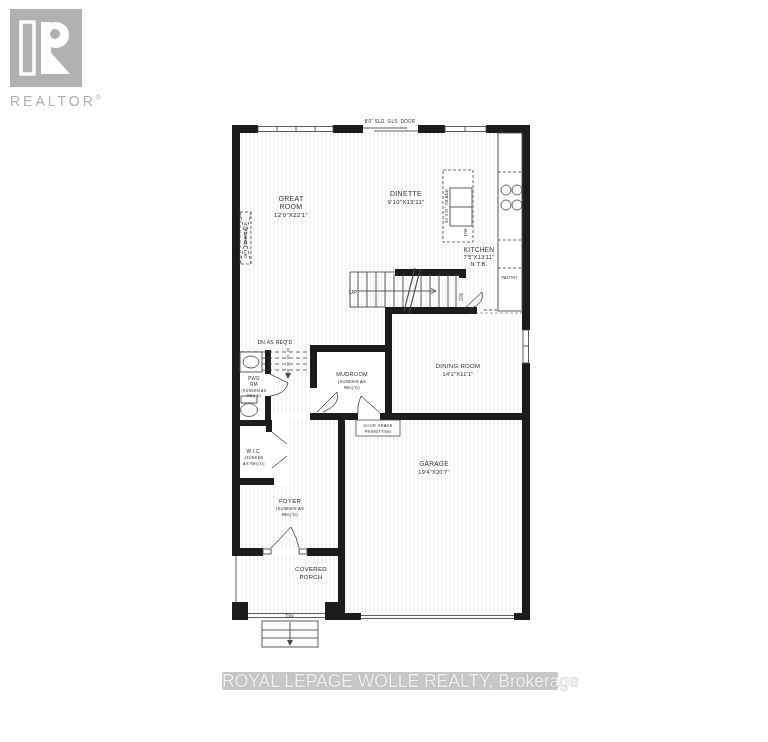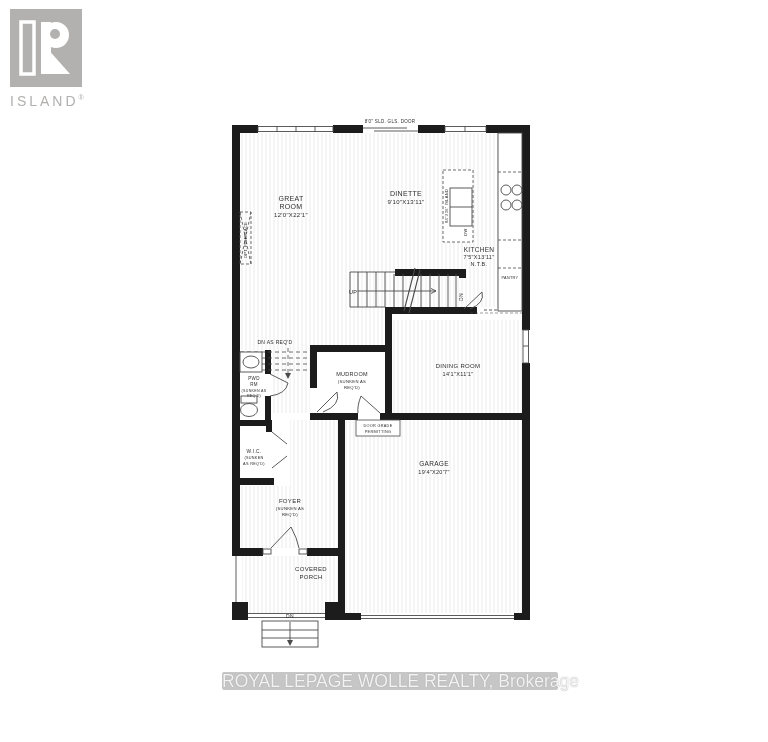--- a/index.html
+++ b/index.html
@@ -23,21 +23,21 @@
 
   <div class="logo">
     <svg width="72" height="78" viewBox="0 0 72 78">
       <rect x="0" y="0" width="72" height="78" fill="#b2b1b0"></rect>
       <rect x="11" y="13" width="13" height="52" fill="none" stroke="#ffffff" stroke-width="3.5"></rect>
       <rect x="31" y="13" width="10" height="52" fill="#ffffff"></rect>
       <circle cx="46" cy="26" r="13" fill="#ffffff"></circle>
       <circle cx="45" cy="25" r="5" fill="#b2b1b0"></circle>
       <polygon points="36,38 60,65 36,65" fill="#ffffff"></polygon>
     </svg>
-    <div class="logo-text"><span>ISLAND</span><sup>®</sup></div>
+    <div class="logo-text"><span>REALTOR</span><sup>®</sup></div>
   </div>
 
   <svg class="plan-svg" width="768" height="742" viewBox="0 0 768 742">
     <defs>
       <pattern id="hatch" width="4" height="8" patternUnits="userSpaceOnUse">
         <path d="M2 0 V8" stroke="#ebebeb" stroke-width="1"></path>
       </pattern>
     </defs>
 
     <g>

